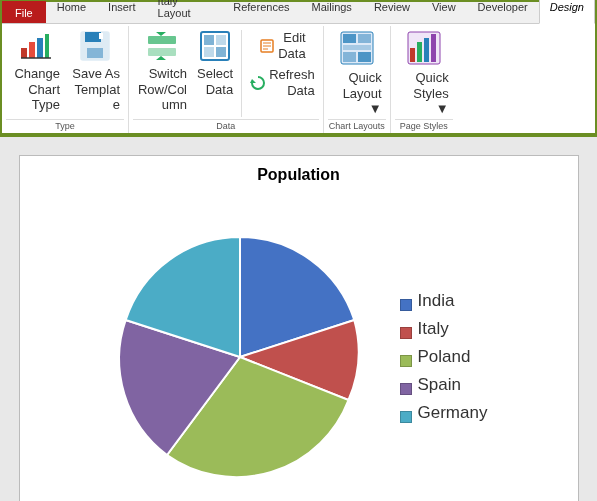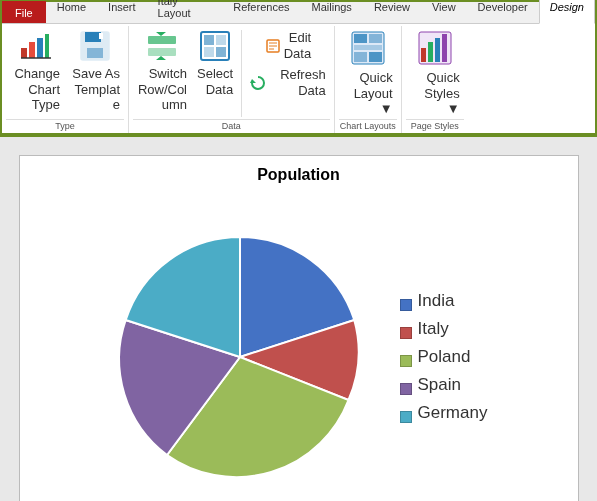--- a/index.html
+++ b/index.html
@@ -291,21 +291,21 @@
               <svg width="16" height="16" viewBox="0 0 16 16">
                 <rect x="2" y="2" width="12" height="12" rx="1" fill="none" stroke="#e67e22" stroke-width="1.5"></rect>
                 <line x1="4" y1="5" x2="12" y2="5" stroke="#e67e22" stroke-width="1"></line>
                 <line x1="4" y1="8" x2="12" y2="8" stroke="#e67e22" stroke-width="1"></line>
                 <line x1="4" y1="11" x2="9" y2="11" stroke="#e67e22" stroke-width="1"></line>
               </svg>
               <span class="btn-label">Edit<br>Data</span>
             </div>
           </div>
           <div class="ribbon-btn" style="min-height:28px;justify-content:center;">
-            <div style="display:flex;align-items:center;gap:14px;">
+            <div style="display:flex;align-items:center;gap:3px;">
               <svg width="16" height="16" viewBox="0 0 16 16">
                 <path d="M8 2 A6 6 0 1 1 2 8" fill="none" stroke="#27ae60" stroke-width="2"></path>
                 <polygon points="2,4 6,8 0,8" fill="#27ae60"></polygon>
               </svg>
               <span class="btn-label">Refresh<br>Data</span>
             </div>
           </div>
         </div>
       </div>
       <div class="ribbon-group-label">Data</div>

